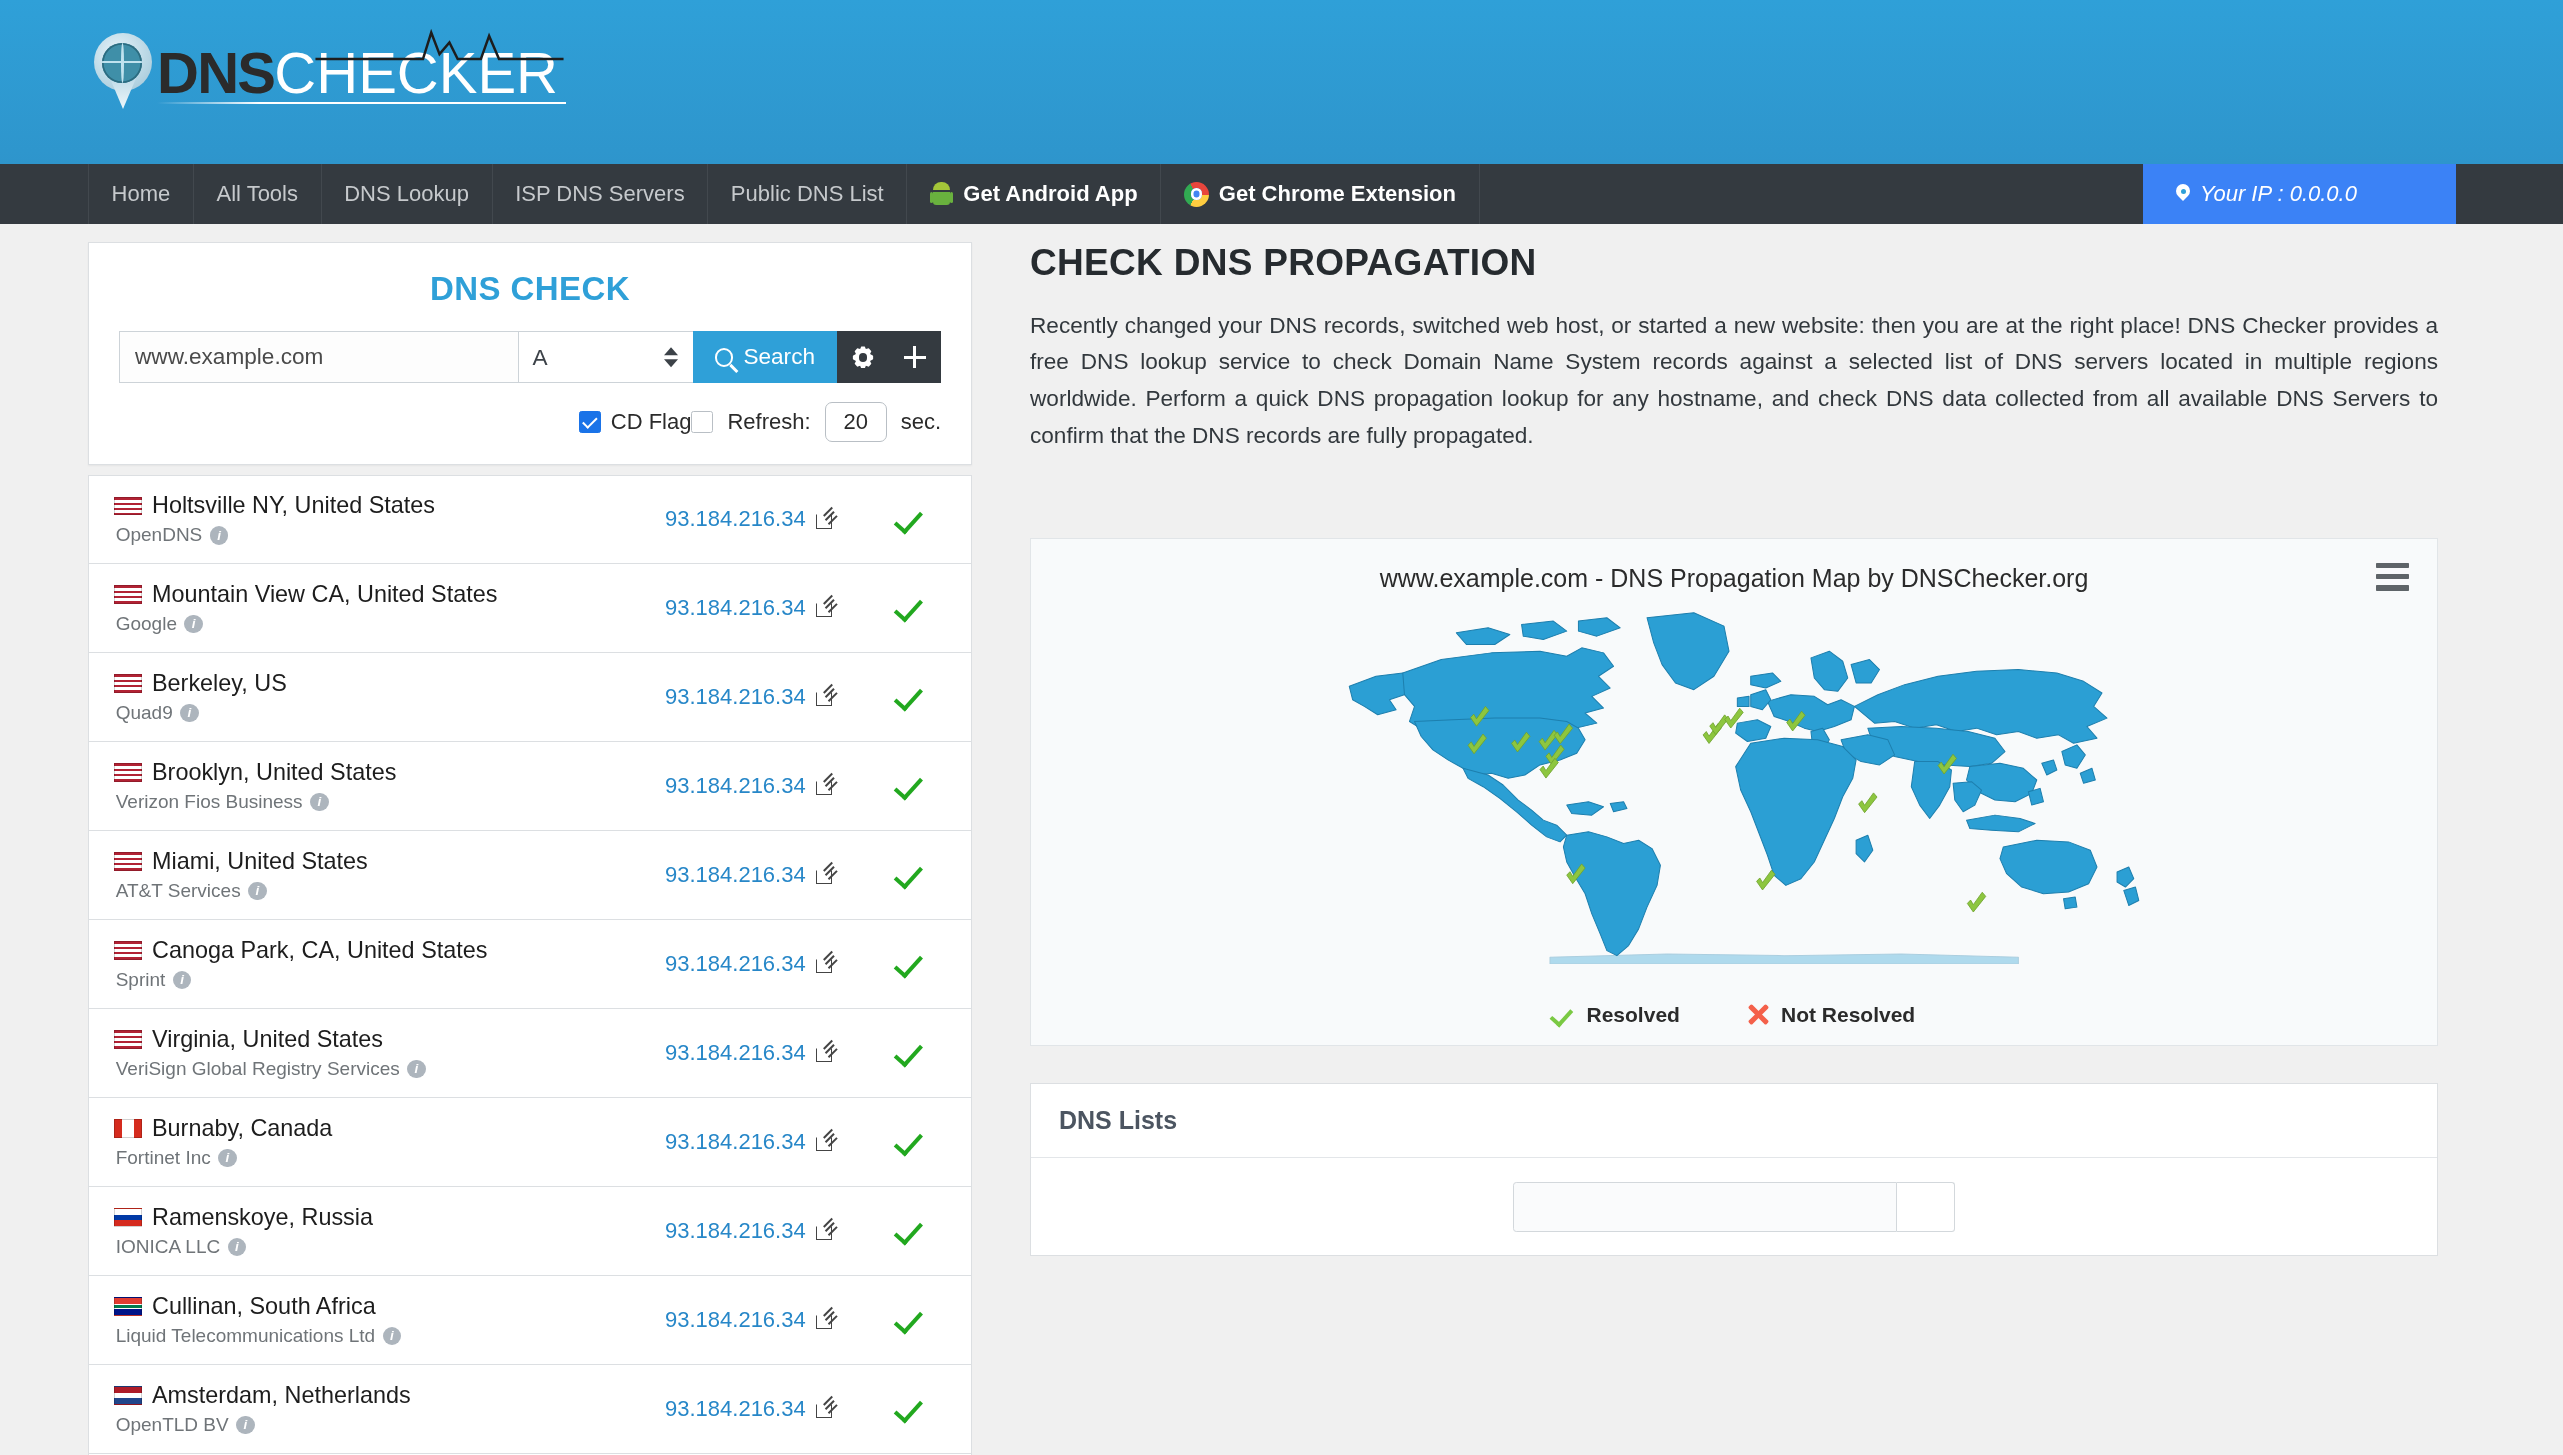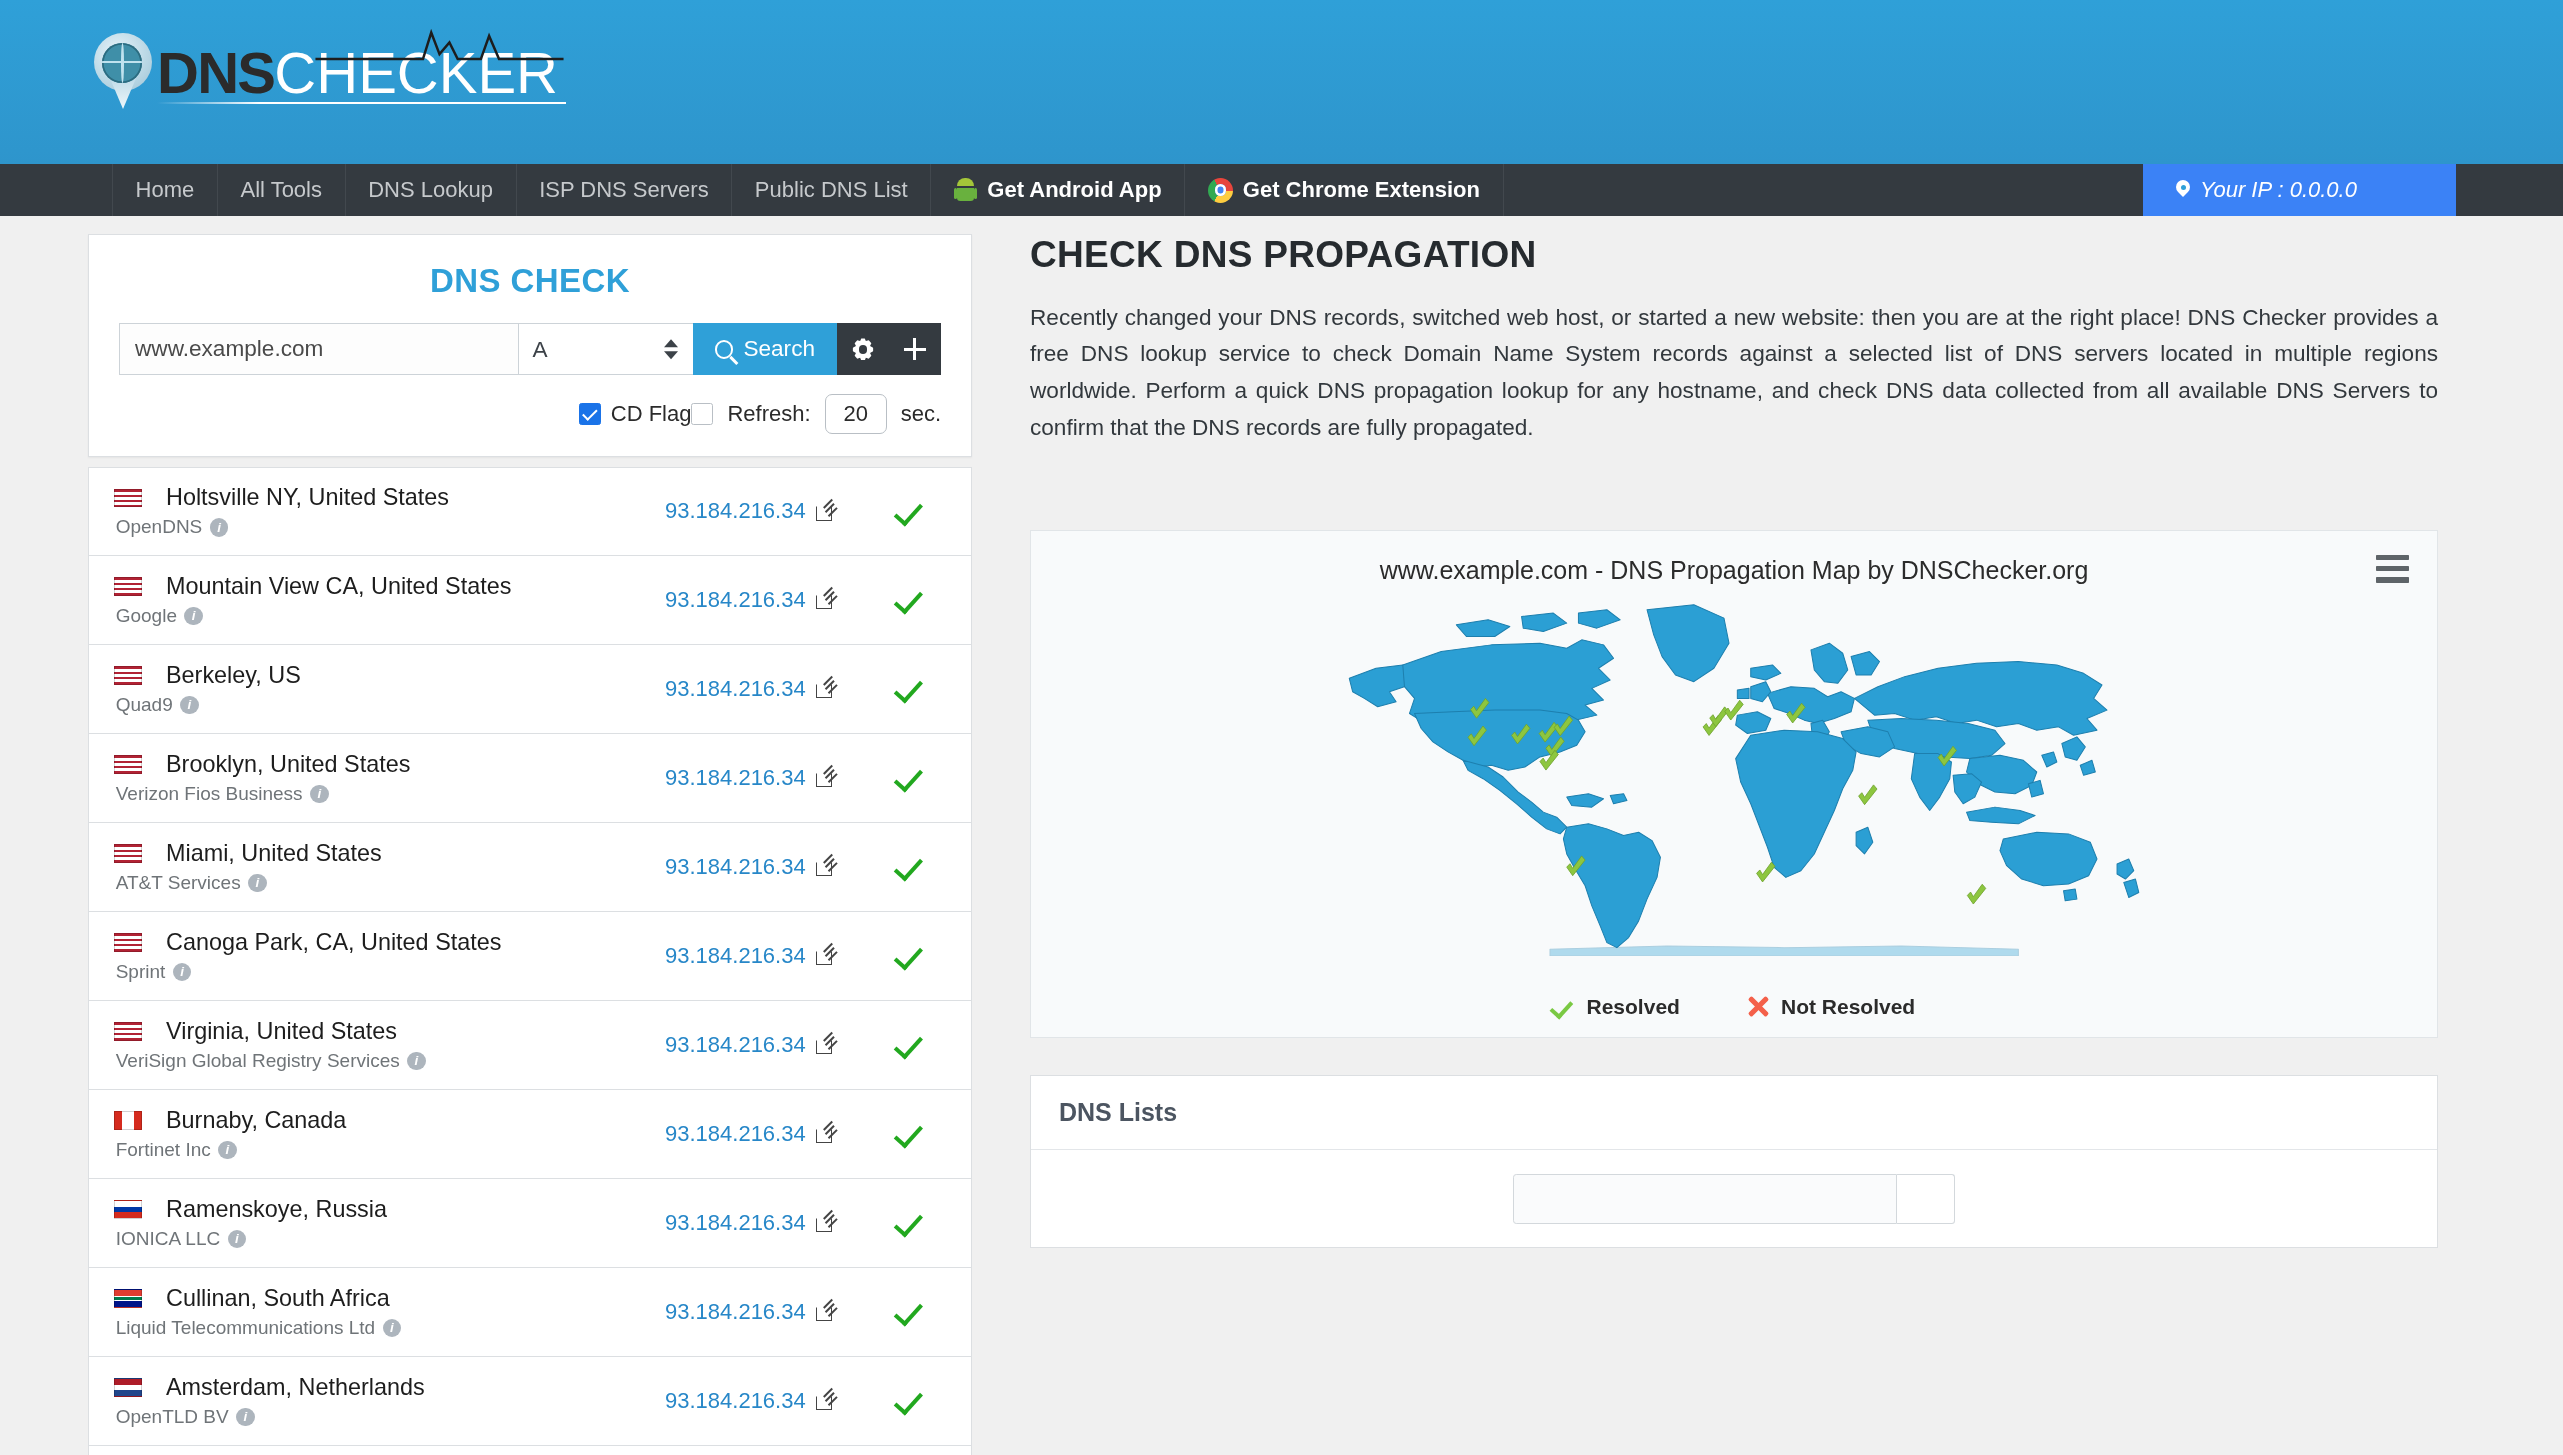--- a/index.html
+++ b/index.html
@@ -59,22 +59,22 @@
   .logo-line{
     position:absolute; left:0; right:-8.4px; bottom:1.7px; height:2.5px;
     background:linear-gradient(90deg, rgba(255,255,255,0) 0%, #ffffff 25%, #ffffff 100%);
   }
   .logo-spark{
     position:absolute; right:-6.7px; top:-13.4px; width:251px; height:43px;
   }
 
   
   .main-nav{
-    height:52px; background:#343a40;
-    display:flex; align-items:stretch; position:relative;padding-left:24px;
+    height:60px; background:#343a40;
+    display:flex; align-items:stretch; position:relative;
   }
   .nav-item{
     display:flex; align-items:center; padding:0 22.6px;
     color:#c6c9cc; font-size:22px;
     border-right:0.8px solid #42484e;
     white-space:nowrap; cursor:pointer;
   }
   .nav-item:first-child{ border-left:0.8px solid #42484e; margin-left:88px;}
   .nav-item.with-icon{ color:#ffffff; font-weight:bold; gap:10px; }
   .ico-android{
@@ -199,21 +199,21 @@
     font-size:22px;color:#2b2b2b;font-family:"Liberation Sans", sans-serif;outline:none;background:#fff;
   }
 
   
   .result-row{
     background:#fff;border:0.8px solid #dcdfe2;border-top:none;
     height:89px;display:flex;align-items:center;padding:0 22px 0 25px;position:relative;
   }
   .result-row:first-of-type{ border-top:0.8px solid #dcdfe2; margin-top:10px;}
   .rr-left{ flex:1; }
-  .rr-loc{ display:flex;align-items:center;gap:24px;font-size:23.4px;color:#1d1d1d;margin-bottom:5px;}
+  .rr-loc{ display:flex;align-items:center;gap:10px;font-size:23.4px;color:#1d1d1d;margin-bottom:5px;}
   .flag{ width:28px;height:18.4px;display:inline-block;border:0.8px solid rgba(0,0,0,.18);flex:none;background:#ccc;}
   .rr-isp{ display:flex;align-items:center;gap:7.5px;font-size:19px;color:#6f7478;padding-left:1.7px;}
   .info-i{
     width:18.4px;height:18.4px;border-radius:50%;background:#adb5bd;color:#fff;font-size:13.4px;
     display:inline-flex;align-items:center;justify-content:center;font-weight:bold;font-style:italic;flex:none;
   }
   .rr-ip{ display:flex;align-items:center;gap:10px;width:209px;justify-content:flex-start;}
   .ip-link{ color:#2787c8;font-size:22px;text-decoration:none;cursor:pointer;}
   .ext-ico{ width:18.4px;height:18.4px;position:relative;display:inline-block;}
   .ext-ico::before{

